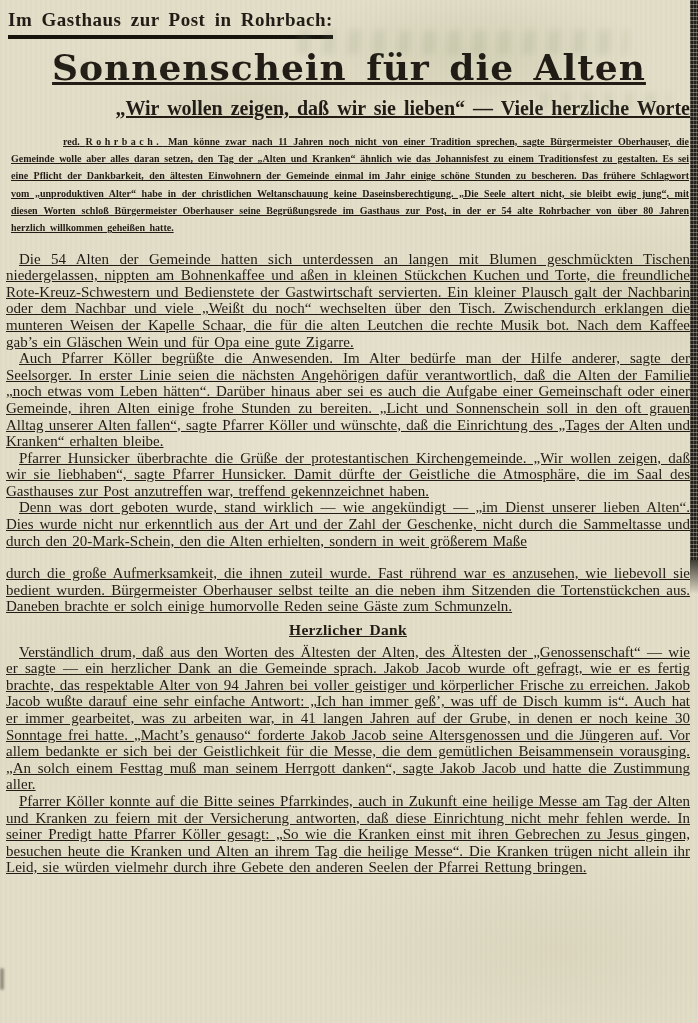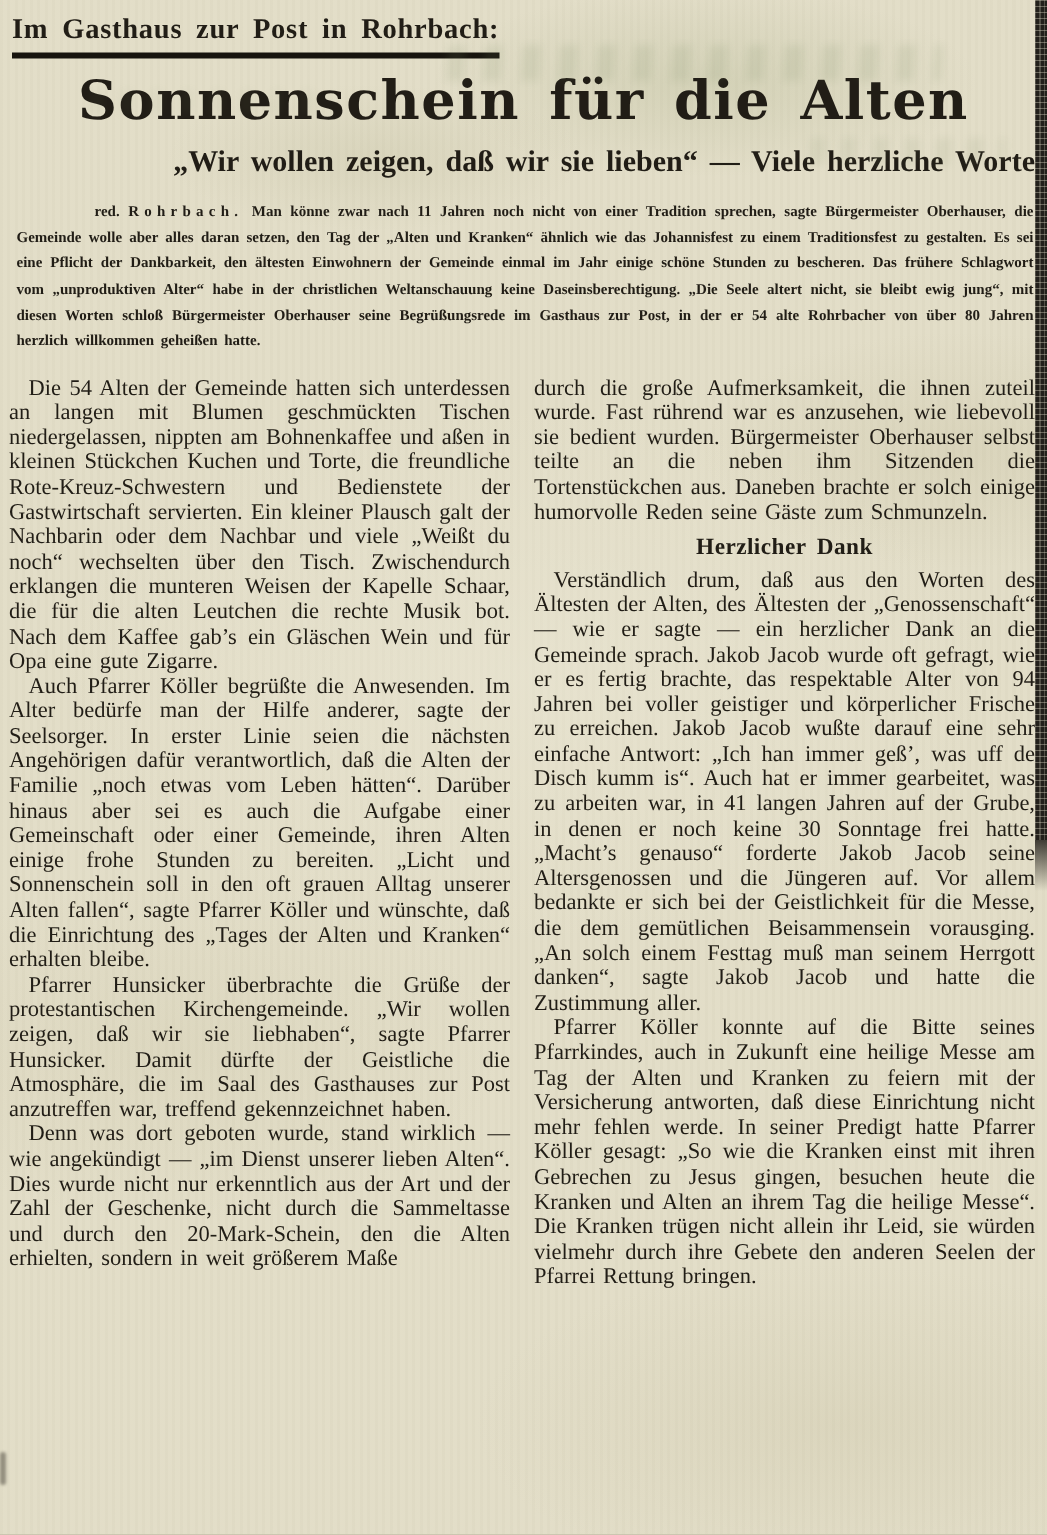--- a/index.html
+++ b/index.html
@@ -12,20 +12,21 @@
     font-family:"Liberation Serif", serif;
     background-color:#e2ddc7;
     background-image:
       radial-gradient(ellipse 260px 90px at 470px 55px,  rgba(148,158,112,.20), transparent 70%),
       radial-gradient(ellipse 200px 70px at 250px 105px, rgba(165,165,125,.16), transparent 70%),
       radial-gradient(ellipse 240px 110px at 640px 300px, rgba(175,168,128,.18), transparent 72%),
       radial-gradient(ellipse 300px 160px at 120px 700px, rgba(185,178,140,.14), transparent 72%),
       radial-gradient(ellipse 340px 150px at 560px 950px, rgba(180,172,134,.16), transparent 72%),
       radial-gradient(ellipse 420px 240px at 350px 450px, rgba(236,232,214,.45), transparent 75%),
       repeating-linear-gradient(90deg, rgba(90,85,60,.018) 0 2px, rgba(255,255,250,.02) 2px 5px);
+    text-decoration: underline;
   }
   
   .edge-strip{
     position:absolute;top:0;right:0;width:8px;height:560px;
     background-color:#23201b;
     background-image:
       repeating-linear-gradient(180deg, rgba(226,221,199,.38) 0 1px, transparent 1px 4px),
       repeating-linear-gradient(90deg,  rgba(226,221,199,.25) 0 1px, transparent 1px 3px);
   }
   .edge-strip::after{
@@ -57,21 +58,21 @@
   }
   
   .lead{
     margin:13px 9px 0 11px;
     font-weight:bold;font-size:10px;line-height:17.3px;
     text-align:justify;text-indent:52px;word-spacing:2px;
     hyphens:auto;-webkit-hyphens:auto;
   }
   .lead .dateline{letter-spacing:3.5px;}
   
-  .columns{display:flex;gap:16px;margin:14px 8px 0 6px;}
+  .columns{display:flex;gap:16px;margin:14px 8px 0 6px;flex-direction:column;}
   .col{
     flex:1;min-width:0;
     font-size:15px;line-height:16.6px;
     text-align:justify;word-spacing:1.5px;
     hyphens:auto;-webkit-hyphens:auto;
   }
   .col p{margin:0;text-indent:13px;}
   .col p.no-indent{text-indent:0;}
   .col h3.subhead{
     margin:7px 0 5px 0;text-align:center;text-indent:0;

